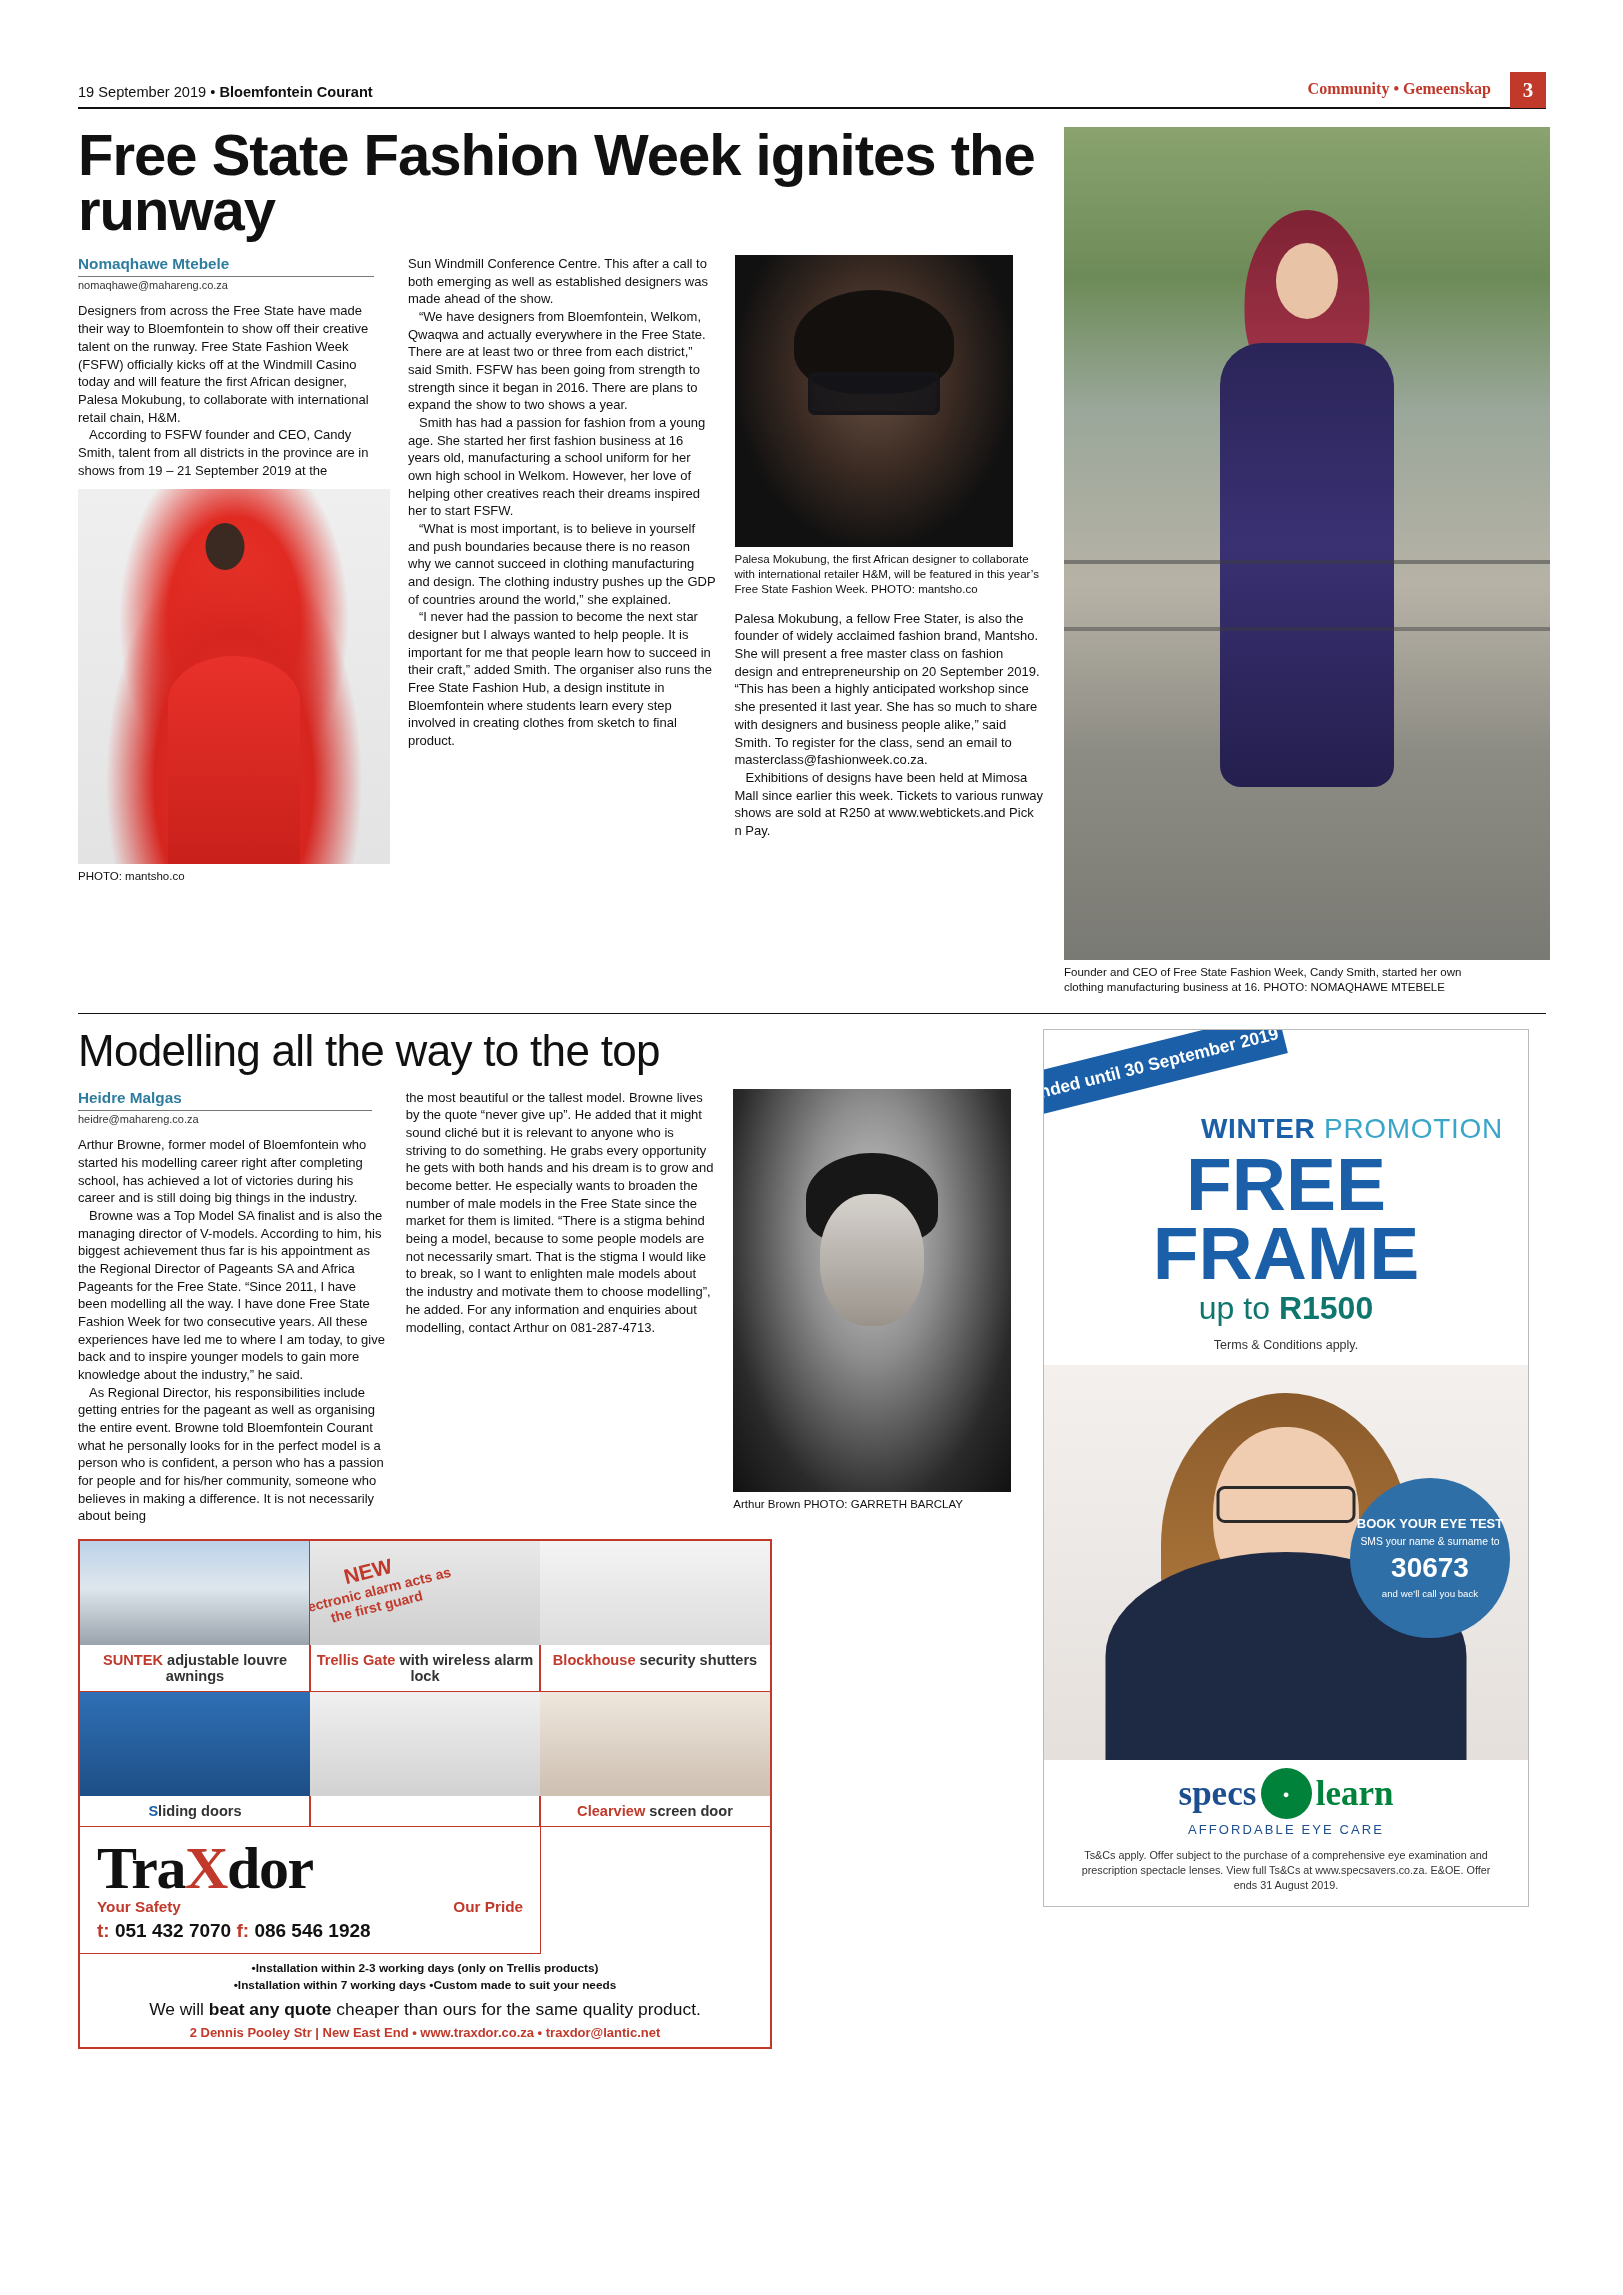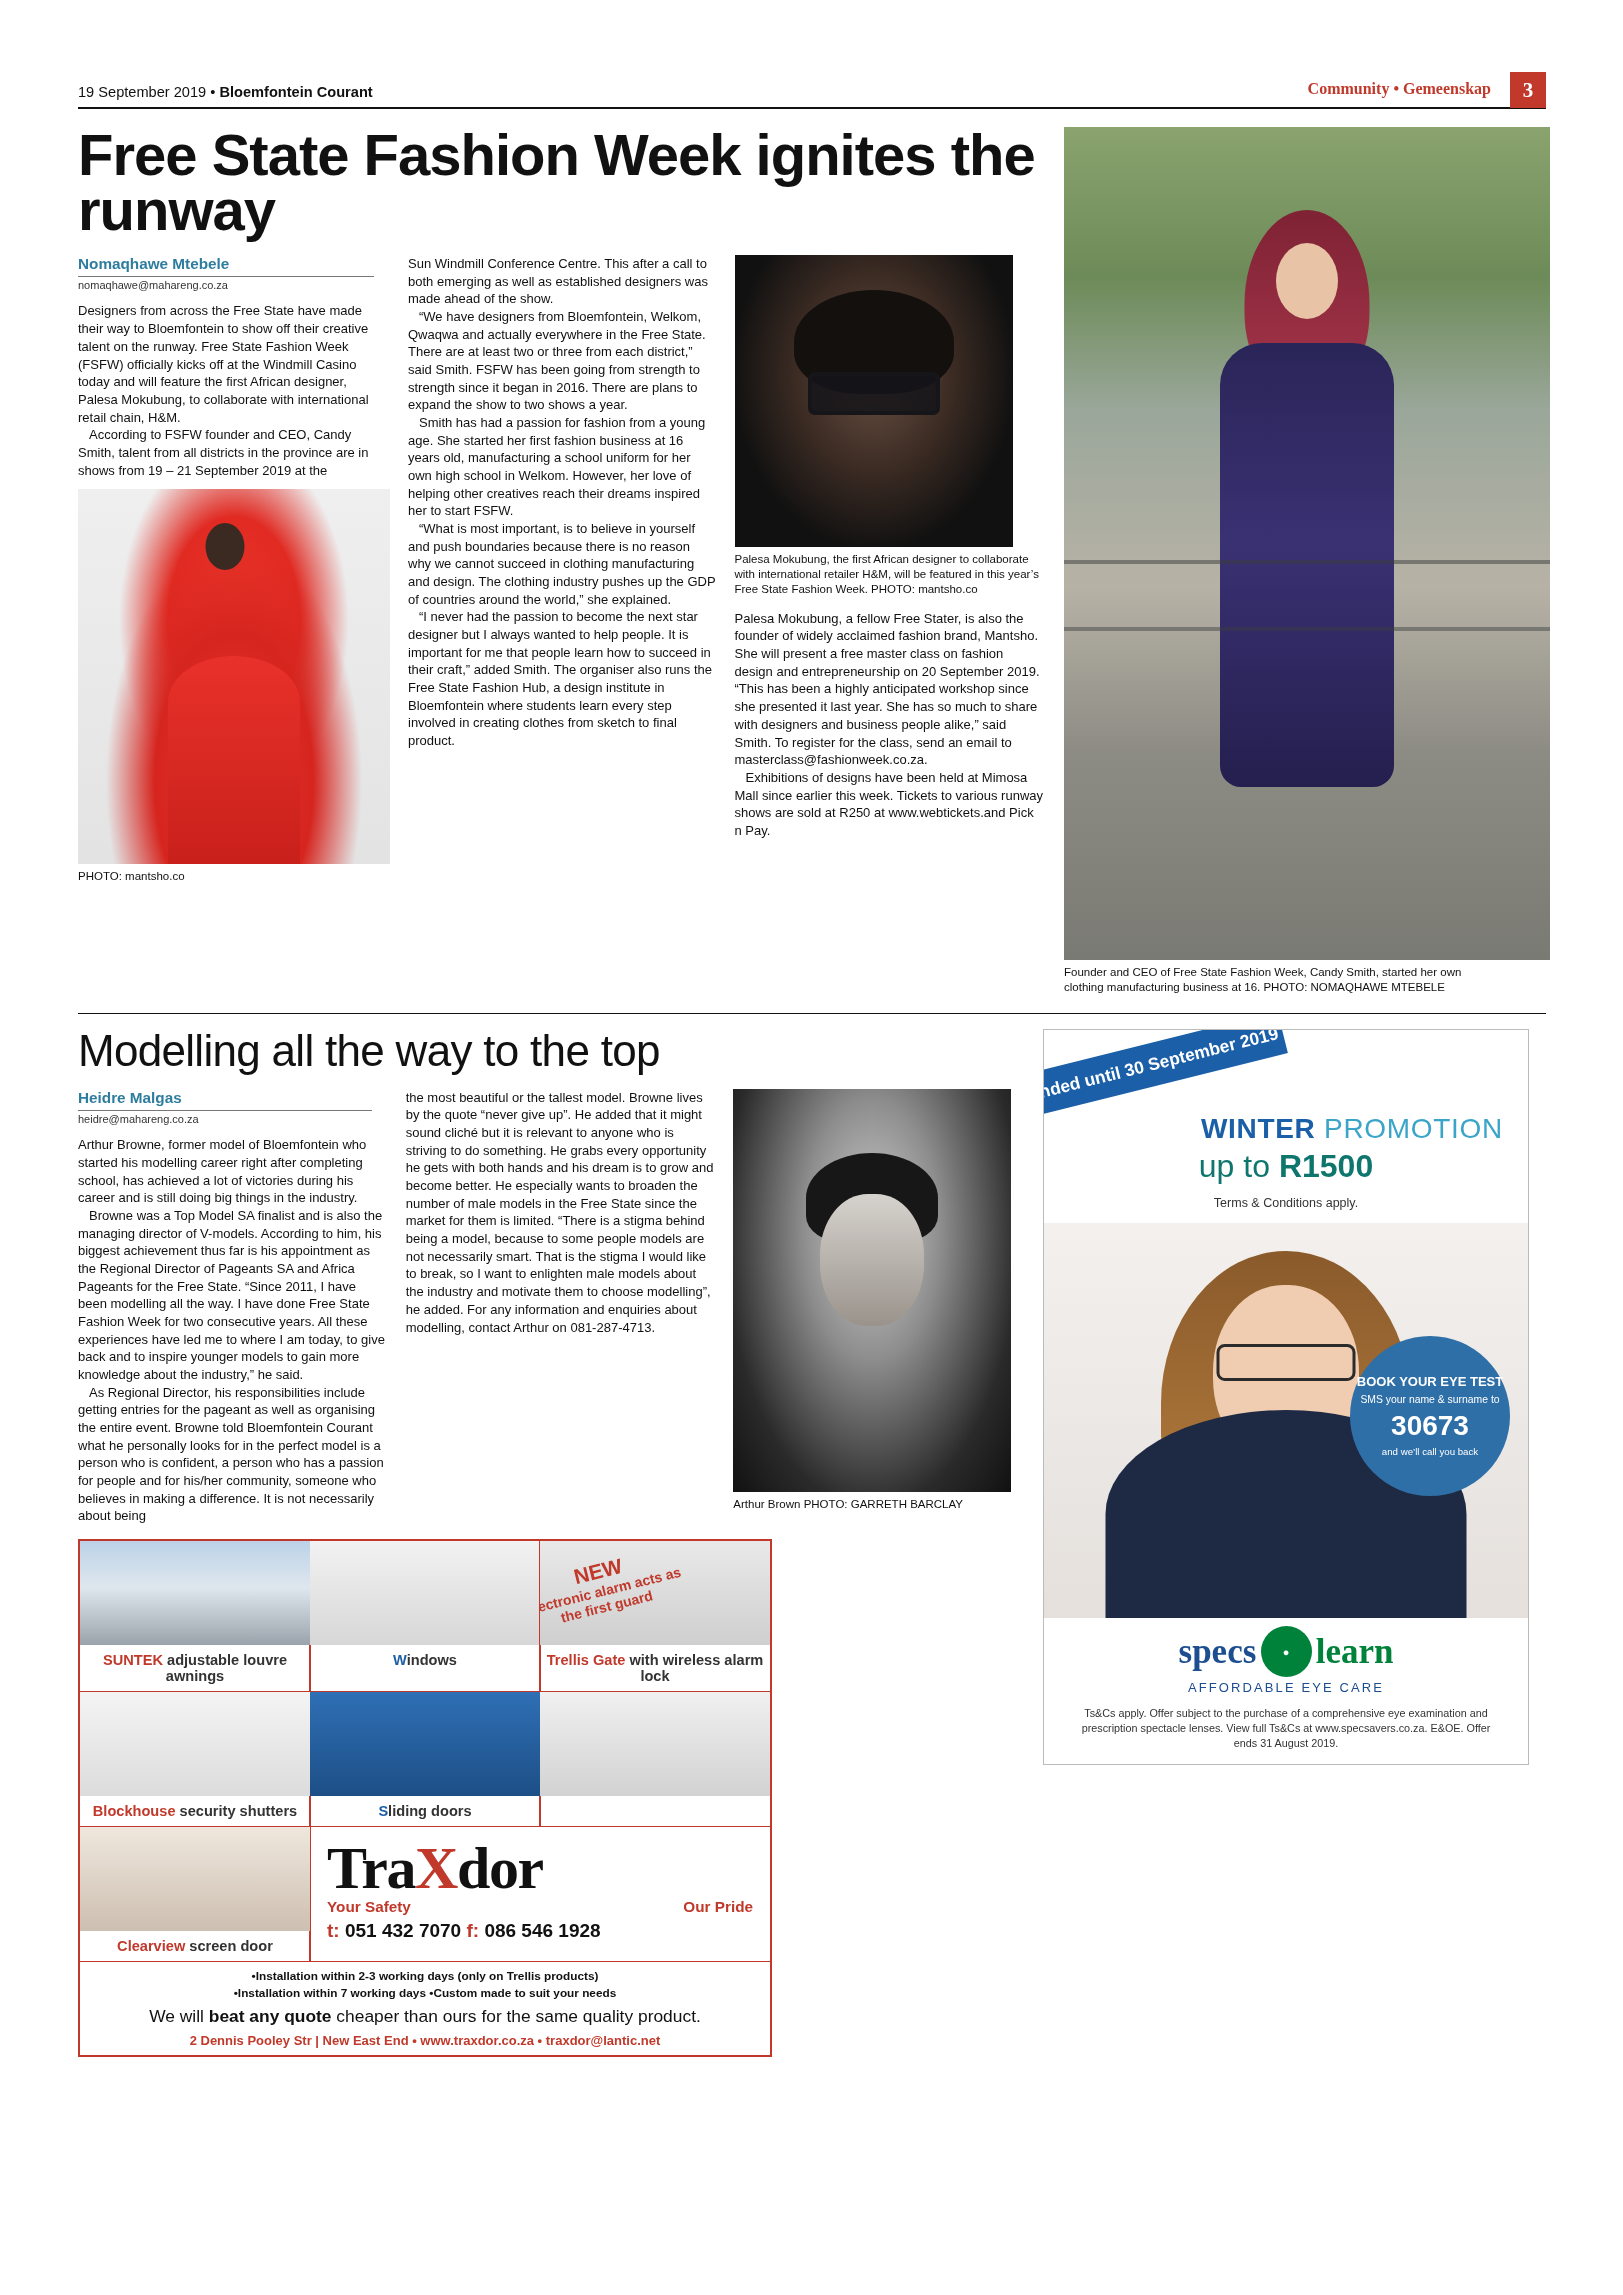--- a/index.html
+++ b/index.html
@@ -407,26 +407,20 @@
 
       <div class="traxdor">
         <div class="tx-grid">
           <div class="tx-cell">
             <div class="tx-img awning"></div>
             <div class="tx-label">
               <span class="red">SUNTEK</span>
               <span>adjustable louvre awnings</span>
             </div>
           </div>
-          <div class="tx-cell">
-            <div class="tx-img window"></div>
-            <div class="tx-label">
-              <span class="blue">W</span><span>indows</span>
-            </div>
-          </div>
           <div class="tx-cell" style="position:relative">
             <div class="tx-img trellis">
               <div class="newflag">
                 <div class="band">
                   <span class="big">NEW</span><br>
                   <span>Electronic alarm acts as the first guard</span>
                 </div>
               </div>
             </div>
             <div class="tx-label">
@@ -489,20 +483,24 @@
         <div class="tx-addr">2 Dennis Pooley Str | New East End • www.traxdor.co.za • traxdor@lantic.net</div>
       </div>
     </div>
 
     <div class="bottom-right">
       <div class="specs">
         <div class="ribbon">Extended until 30 September 2019</div>
         <div class="winter">
           <b>WINTER</b>
           <span>PROMOTION</span>
+        </div>
+        <div class="freeframe">
+          <div>FREE</div>
+          <div>FRAME</div>
         </div>
         <div class="upto">
           <span>up to </span><b>R1500</b>
         </div>
         <div class="tandc">Terms &amp; Conditions apply.</div>
 
         <div class="specs-photo">
           <div class="model-hair"></div>
           <div class="model-face"></div>
           <div class="model-glasses"></div>

